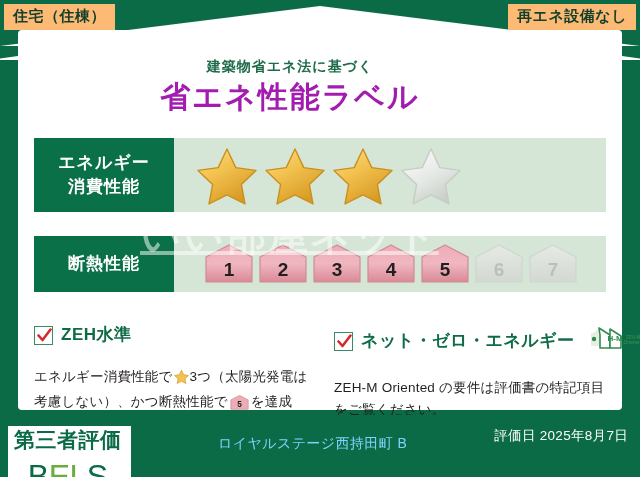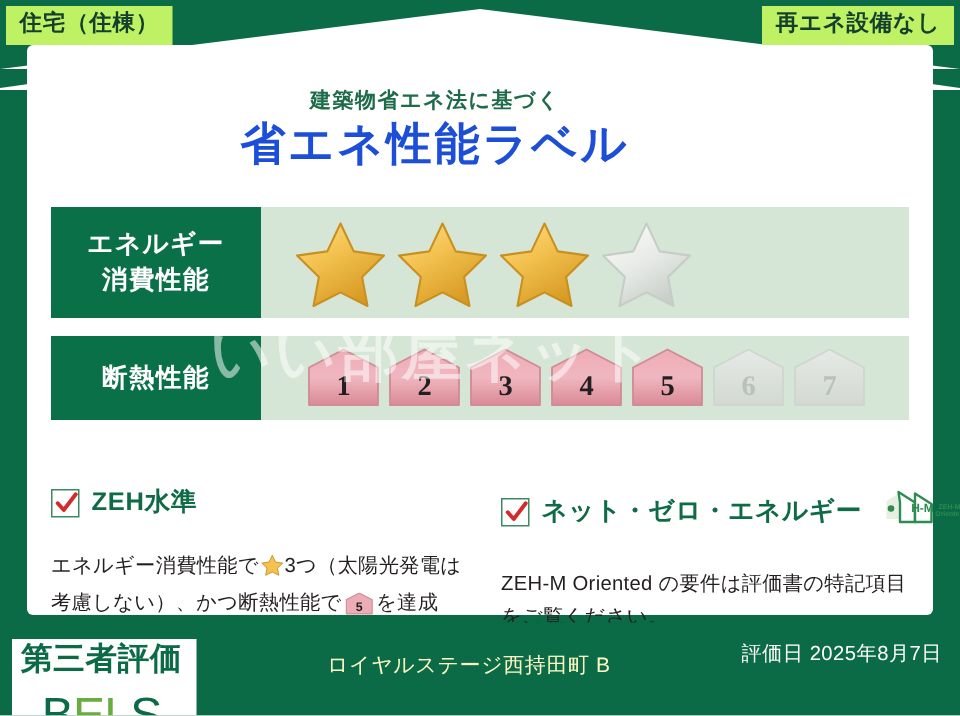--- a/index.html
+++ b/index.html
@@ -28,21 +28,21 @@
   .tab-row {
     position: absolute;
     top: 0; left: 0;
     width: 640px;
     height: 34px;
     z-index: 6;
   }
   .tab {
     position: absolute;
     top: 4px;
-    background: #bef264;
+    background: #fdba74;
     color: #143f2c;
     font-size: 15px;
     font-weight: bold;
     letter-spacing: 0.5px;
     padding: 4px 9px 5px 9px;
     line-height: 1.1;
     white-space: nowrap;
   }
   .tab-left  { left: 4px; }
   .tab-right { right: 4px; }
@@ -97,38 +97,37 @@
     font-size: 14px;
     font-weight: bold;
     color: #1d6b49;
     letter-spacing: 1px;
     line-height: 1.2;
   }
   .title-main {
     margin-top: 5px;
     font-size: 30px;
     font-weight: bold;
-    color: #1d4ed8;
+    color: #a21caf;
     letter-spacing: 2px;
     line-height: 1.15;
   }
 
   
   .metrics {
     position: absolute;
     left: 16px;
     top: 108px;
     width: 572px;
     z-index: 4;
   }
   .metric-row {
     display: flex;
     align-items: stretch;
-    margin-bottom: 12px;
-    font-family: Liberation Serif, serif;
+    margin-bottom: 24px;
   }
   .metric-key {
     background: #0a7048;
     color: #ffffff;
     width: 140px;
     min-height: 74px;
     display: flex;
     flex-direction: column;
     align-items: center;
     justify-content: center;
@@ -185,20 +184,21 @@
     left: 140px;
     top: 208px;
     width: 350px;
     font-size: 40px;
     font-weight: bold;
     color: rgba(255,255,255,0.52);
     letter-spacing: 2px;
     z-index: 5;
     pointer-events: none;
     white-space: nowrap;
+    text-decoration: underline;
   }
 
   
   .criteria {
     position: absolute;
     left: 16px;
     top: 296px;
     width: 580px;
     display: flex;
     z-index: 4;
@@ -273,21 +273,21 @@
     line-height: 1.1;
     text-align: right;
   }
   .bels-en .b1 { color: #0b6b47; }
   .bels-en .b2 { color: #6aad3f; }
   .bels-en .b3 { color: #0b6b47; }
   .bldg-name {
     position: absolute;
     left: 218px;
     top: 20px;
-    color: #fef9c3;
+    color: #7dd3fc;
     font-size: 14px;
     letter-spacing: 0.4px;
     white-space: nowrap;
   }
   .eval-wrap {
     position: absolute;
     right: 12px;
     top: 12px;
     text-align: right;
     color: #ffffff;

